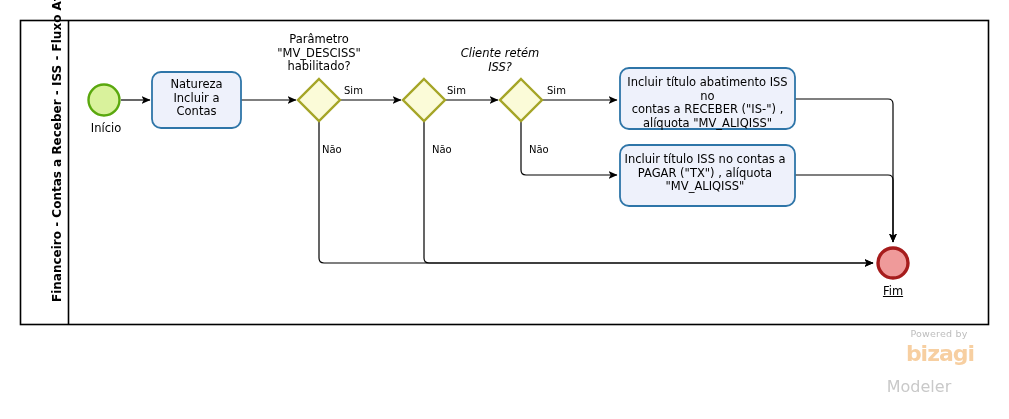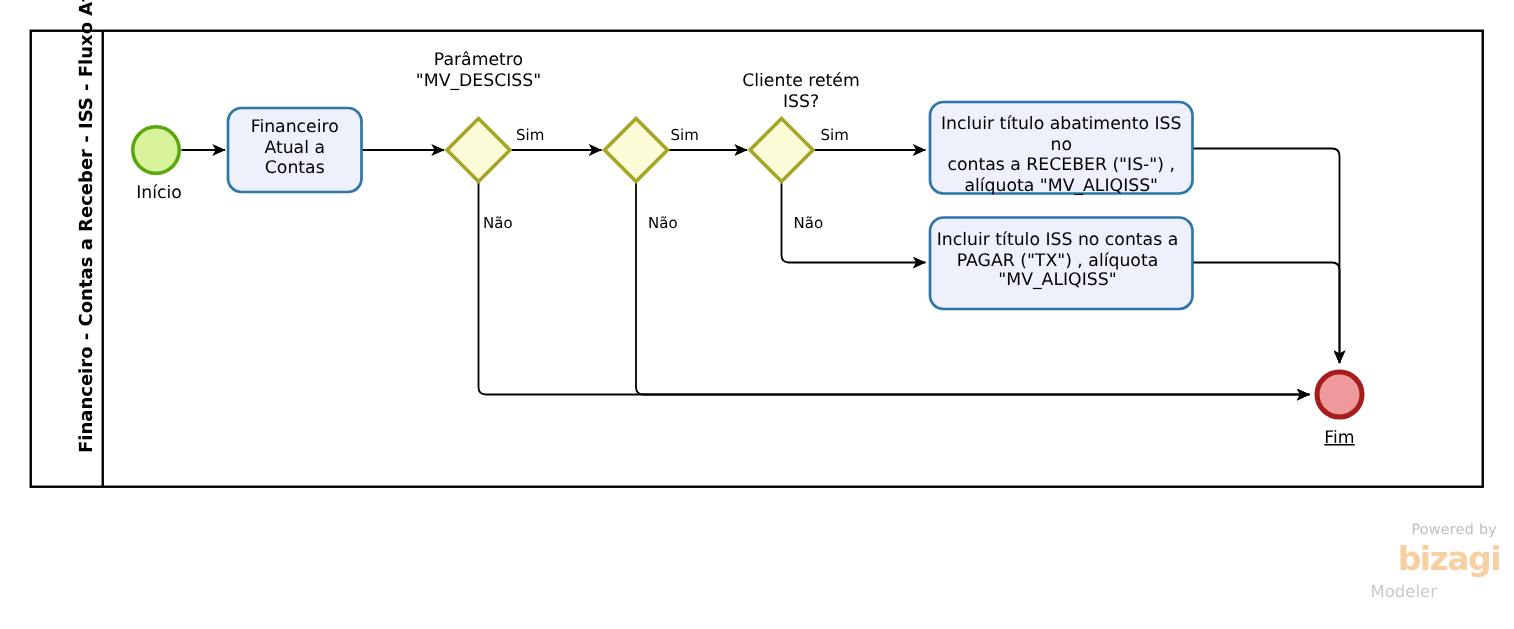--- a/index.html
+++ b/index.html
@@ -51,44 +51,44 @@
     font-size: 12px;
     font-weight: bold;
     color: #000000;
     white-space: nowrap;
     transform-origin: 0 0;
   }
   
   #watermark {
     position: absolute;
     left: 880px;
-    top: 348px;
+    top: 328px;
     width: 122px;
     height: 58px;
-    text-align: right;
+    text-align: center;
   }
   #watermark .wm-powered {
     font-size: 9.5px;
     color: #bdbdbd;
     letter-spacing: 0.2px;
     margin: 0 4px 0 0;
     line-height: 11px;
   }
   #watermark .wm-bizagi {
     font-size: 22px;
     line-height: 30px;
     color: #f7cfa1;
     font-weight: bold;
     letter-spacing: -1px;
     margin: 0 2px 0 0;
   }
   #watermark .wm-modeler {
-    font-size: 11px;
+    font-size: 16px;
     color: #c9c9c9;
-    margin: 0 44px 0 0;
+    margin: 12px 44px 0 0;
     line-height: 12px;
   }
 </style>
 </head>
 <body>
 
 <div id="canvas">
 
   <svg class="diagram-svg" width="1009" height="419" viewBox="0 0 1009 419">
     <defs>
@@ -137,44 +137,45 @@
     <polygon points="424,79 445,100 424,121 403,100" fill="#fbfbd8" stroke="#a5a527" stroke-width="2.4"></polygon>
     <polygon points="521,79 542,100 521,121 500,100" fill="#fbfbd8" stroke="#a5a527" stroke-width="2.4"></polygon>
   </svg>
 
   <div class="lane-title" style="left:50px; top:302px; transform: rotate(-90deg);">Financeiro - Contas a Receber - ISS - Fluxo Atual</div>
 
   <div class="node-label ev-label" style="left:76px; top:122px; width:60px;">Início</div>
   <div class="node-label ev-label" style="left:863px; top:285px; width:60px;text-decoration:underline;">Fim</div>
 
   <div class="node-label task-label" style="left:152px; top:78px; width:89px;">
-    <div>Financeiro</div>
-    <div>Atual a</div>
+    <div>Natureza</div>
+    <div>Incluir a</div>
     <div>Contas</div>
   </div>
 
   <div class="node-label task-label" style="left:620px; top:76px; width:175px;">
     <div>Incluir título abatimento ISS no</div>
     <div>contas a RECEBER ("IS-") ,</div>
     <div>alíquota "MV_ALIQISS"</div>
   </div>
 
   <div class="node-label task-label" style="left:620px; top:153px; width:170px;">
     <div>Incluir título ISS no contas a</div>
     <div>PAGAR  ("TX") , alíquota</div>
     <div>"MV_ALIQISS"</div>
   </div>
 
   <div class="node-label gw-label" style="left:249px; top:33px; width:140px;text-align:center;">
     <div>Parâmetro</div>
     <div>"MV_DESCISS"</div>
+    <div>habilitado?</div>
   </div>
 
 
-  <div class="node-label gw-label" style="left:474px; top:47px; width:120px;">
+  <div class="node-label gw-label" style="left:440px; top:47px; width:120px;font-style:italic;">
     <div>Cliente retém</div>
     <div>ISS?</div>
   </div>
 
   <div class="flow-label" style="left:344px; top:85px;">Sim</div>
   <div class="flow-label" style="left:447px; top:85px;">Sim</div>
   <div class="flow-label" style="left:547px; top:85px;">Sim</div>
   <div class="flow-label" style="left:322px; top:144px;">Não</div>
   <div class="flow-label" style="left:432px; top:144px;">Não</div>
   <div class="flow-label" style="left:529px; top:144px;">Não</div>

